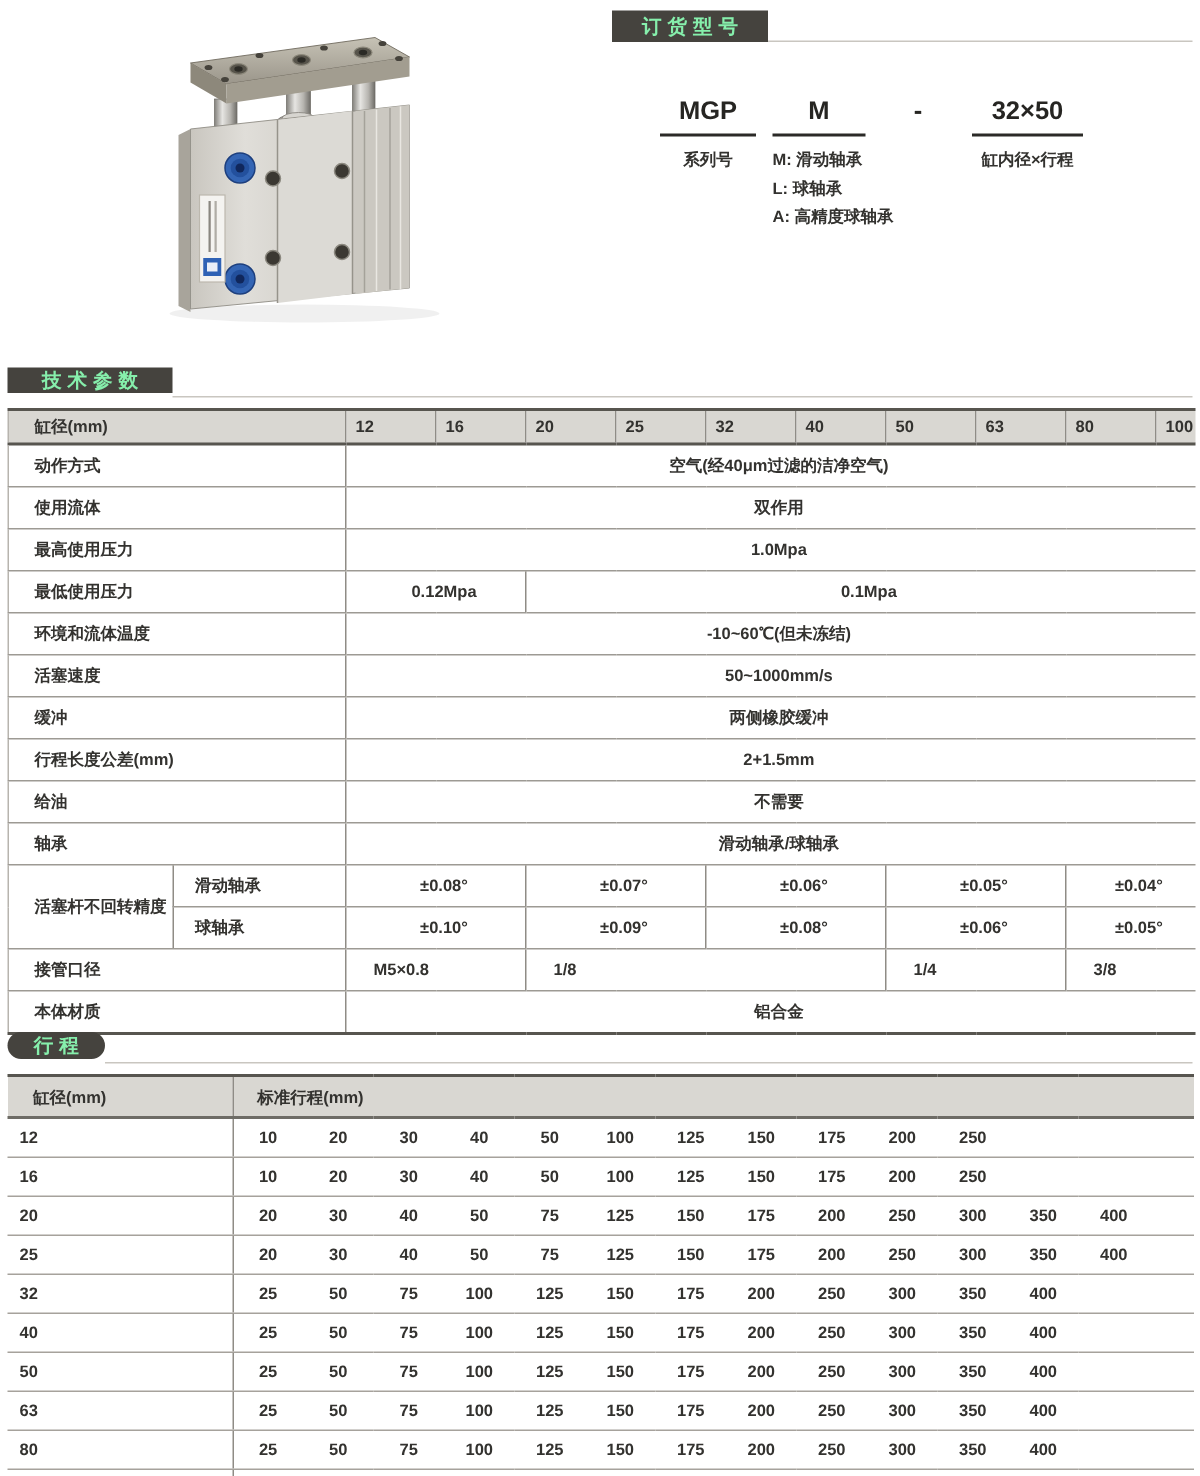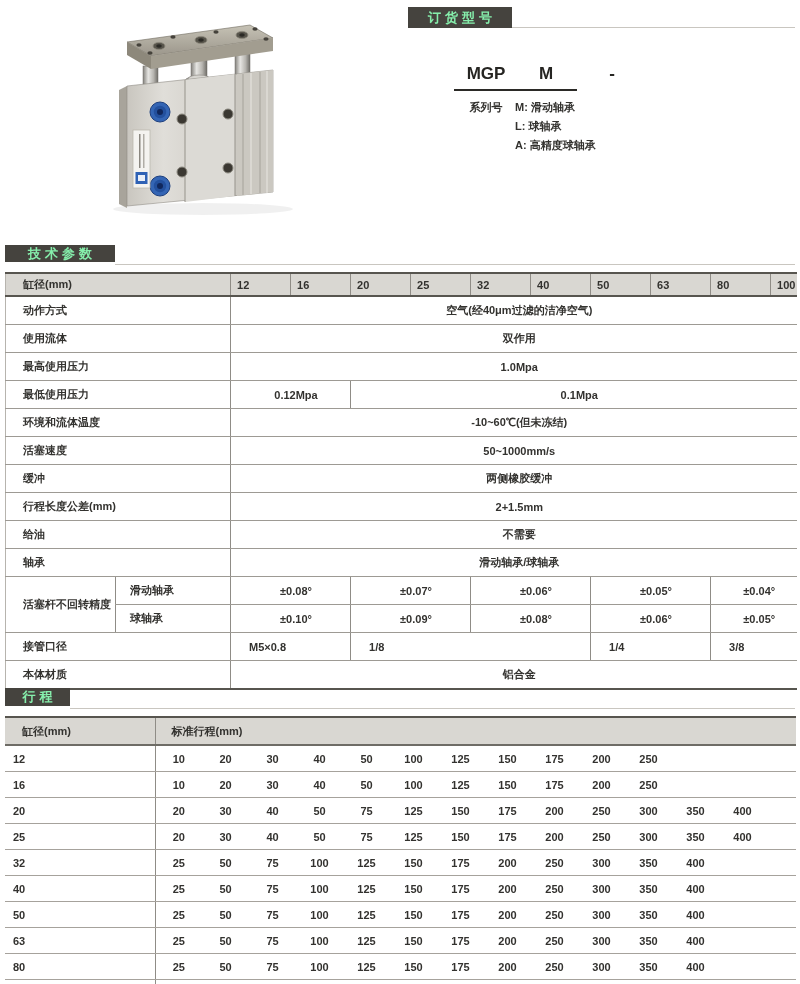--- a/index.html
+++ b/index.html
@@ -131,40 +131,46 @@
       <rect x="54" y="122" width="1.5" height="34" fill="#8a8780"></rect>
       <rect x="58" y="122" width="1.5" height="34" fill="#b0ada6"></rect>
       <rect x="50.5" y="160" width="12" height="12" fill="#2f62b5"></rect>
       <rect x="53" y="163" width="7" height="6" fill="#ffffff" opacity="0.9"></rect>
     </g>
   </svg>
 
   <div class="sec-bar" style="left:408px;top:7px;width:104px;height:21px;">订货型号</div>
   <div class="sec-rule" style="left:512px;top:27px;width:283px;"></div>
 
-  <div class="om-part" style="left:454px;top:64px;width:64px;">
+  <div class="om-part" style="left:440px;top:64px;width:64px;">
     <div class="om-code">MGP</div>
     <div class="om-notes">
       <div>系列号</div>
     </div>
   </div>
 
   <div class="om-part" style="left:515px;top:64px;width:62px;">
     <div class="om-code">M</div>
     <div class="om-notes left">
       <div>M: 滑动轴承</div>
       <div>L: 球轴承</div>
       <div>A: 高精度球轴承</div>
     </div>
   </div>
 
   <div class="om-part" style="left:600px;top:64px;width:24px;">
     <div class="om-code no-line">-</div>
   </div>
 
+  <div class="om-part" style="left:648px;top:64px;width:74px;">
+    <div class="om-code">32×50</div>
+    <div class="om-notes">
+      <div>缸内径×行程</div>
+    </div>
+  </div>
 
   <div class="sec-bar" style="left:5px;top:245px;width:110px;height:17px;">技术参数</div>
   <div class="sec-rule" style="left:115px;top:264px;width:680px;"></div>
 
   <table class="spec-table">
     <colgroup>
       <col style="width:110px">
         <col style="width:115px">
       <col style="width:60px">
         <col style="width:60px">
@@ -258,21 +264,21 @@
           <td colspan="2" class="left">1/4</td>
           <td colspan="2" class="left">3/8</td>
         </tr>
         <tr>
           <th colspan="2">本体材质</th>
           <td colspan="10">铝合金</td>
         </tr>
       </tbody>
   </table>
 
-  <div class="sec-bar" style="left:5px;top:688px;width:65px;height:18px;">行程</div>
+  <div class="sec-bar" style="left:5px;top:688px;width:65px;height:18px;border-radius:10px;">行程</div>
   <div class="sec-rule" style="left:70px;top:708px;width:725px;"></div>
 
   <table class="stroke-table">
     <colgroup>
       <col style="width:150px">
       <col style="width:47px">
         <col style="width:47px">
         <col style="width:47px">
         <col style="width:47px">
         <col style="width:47px">

